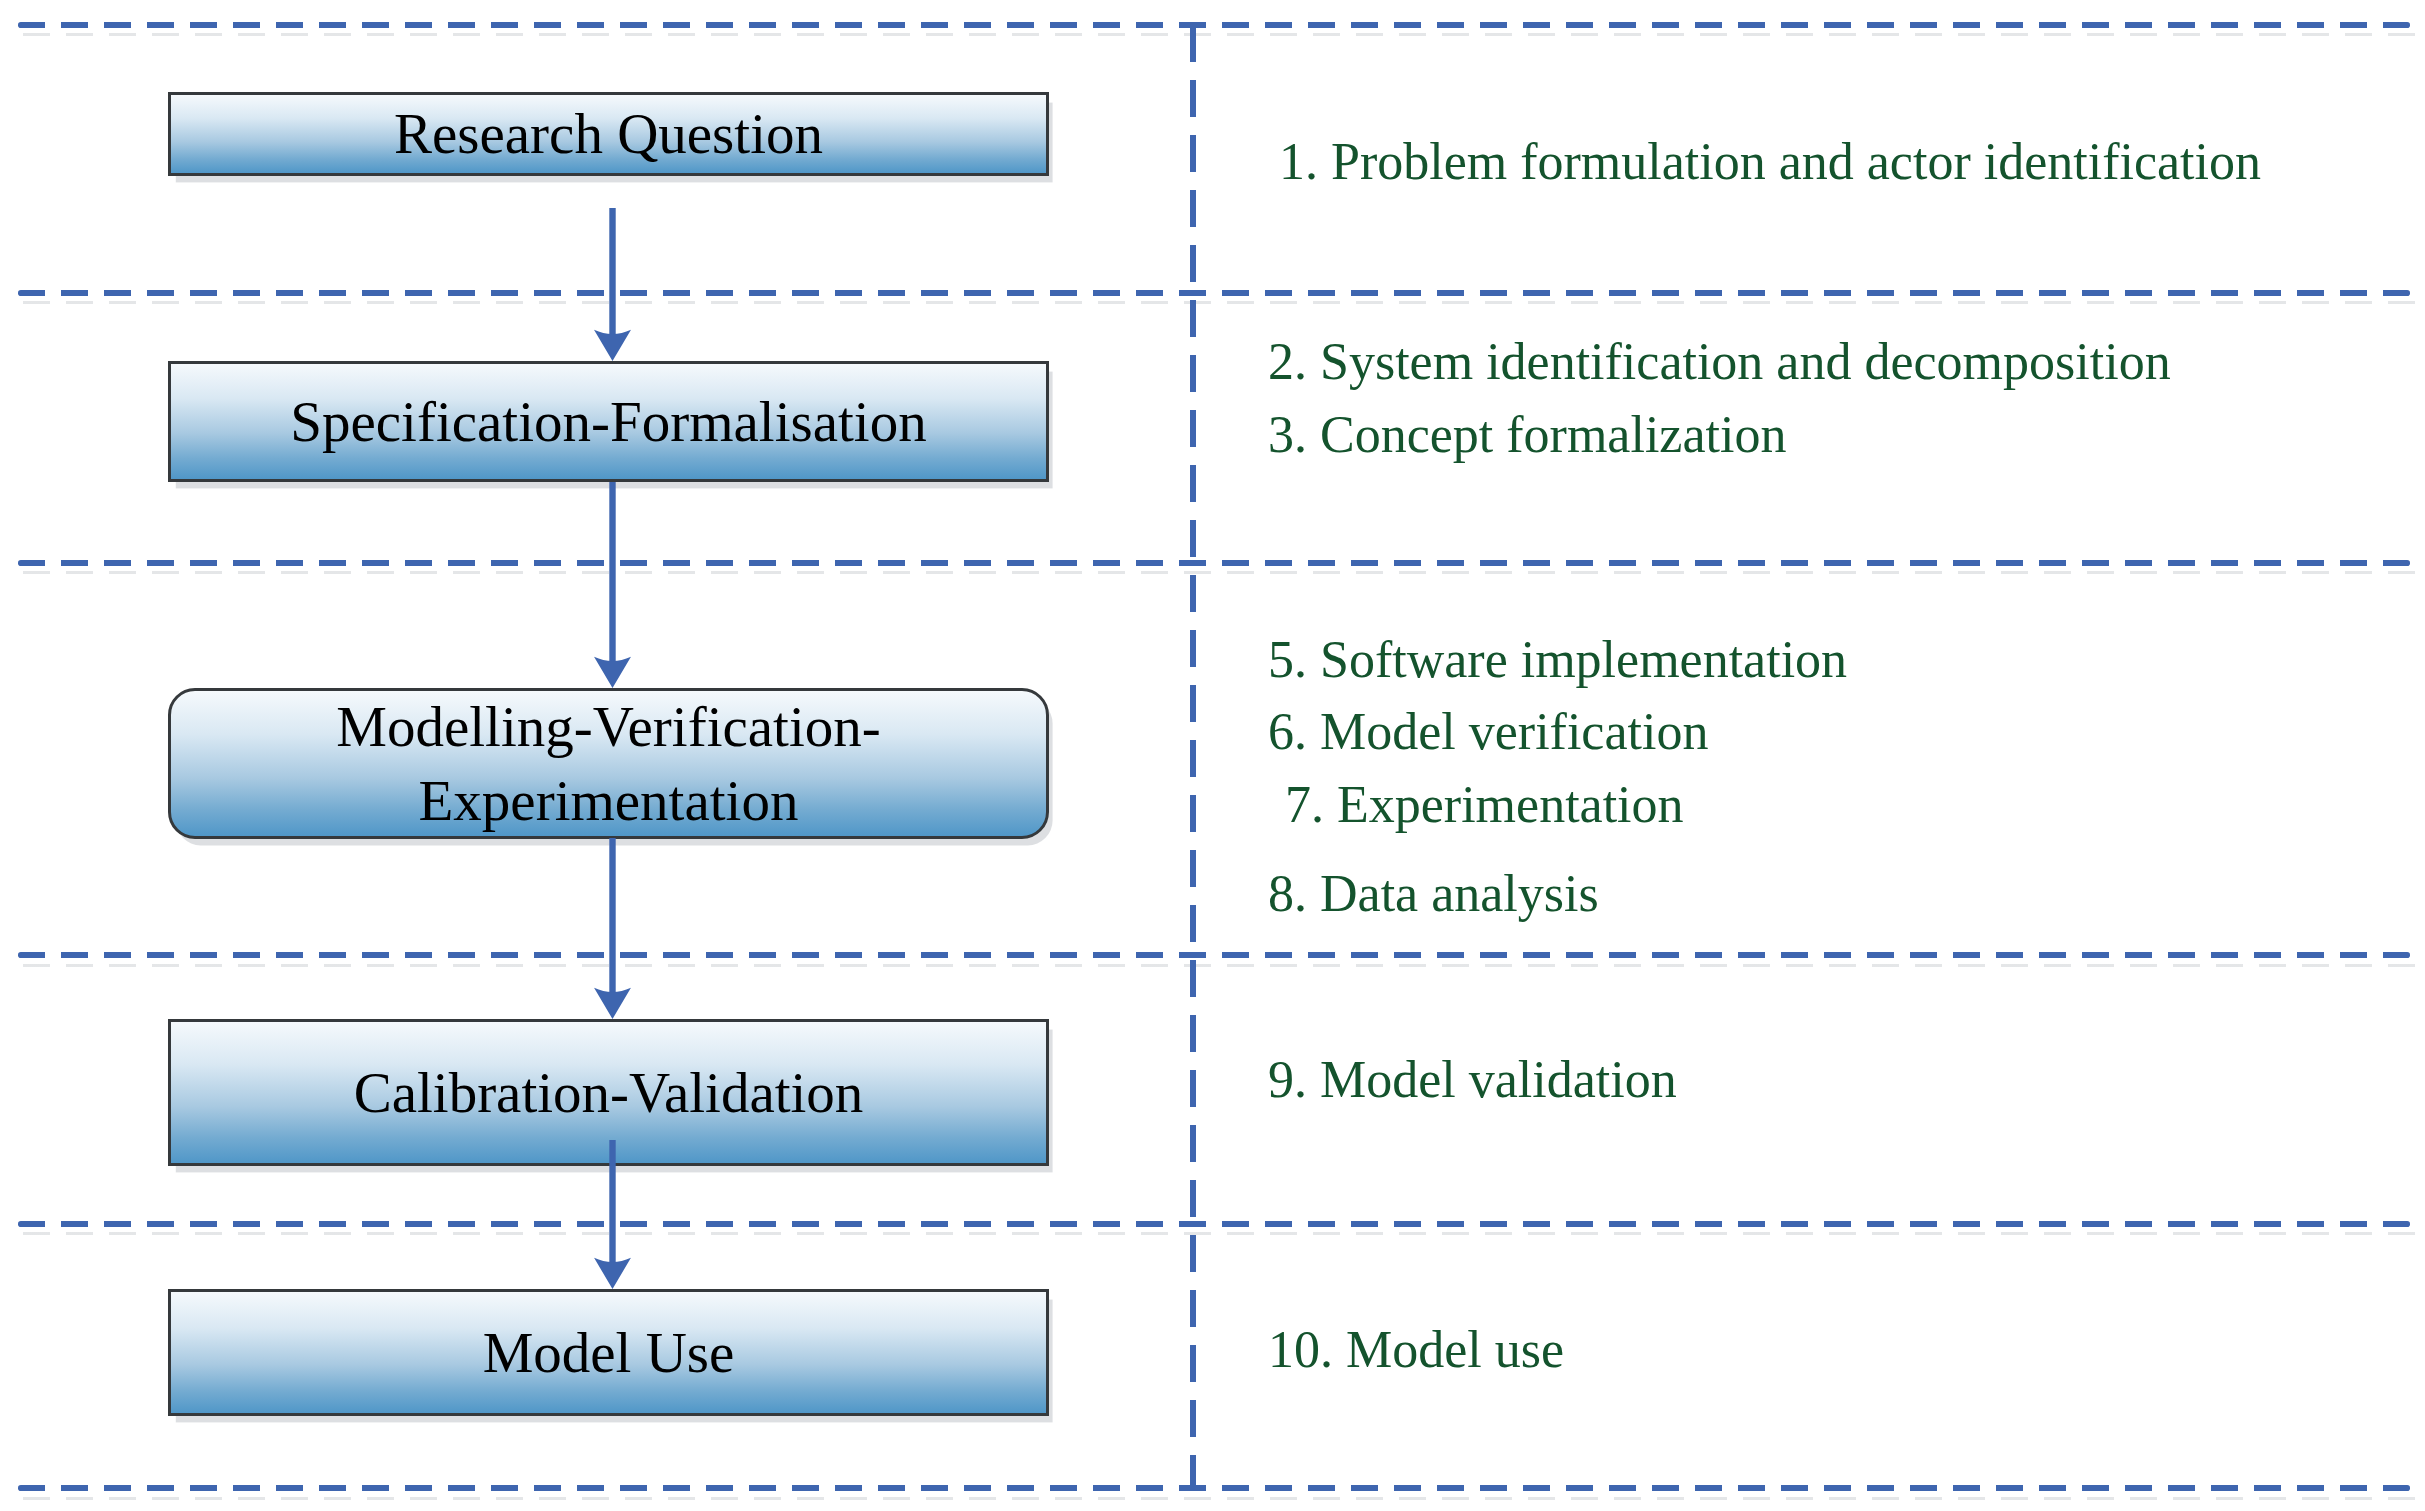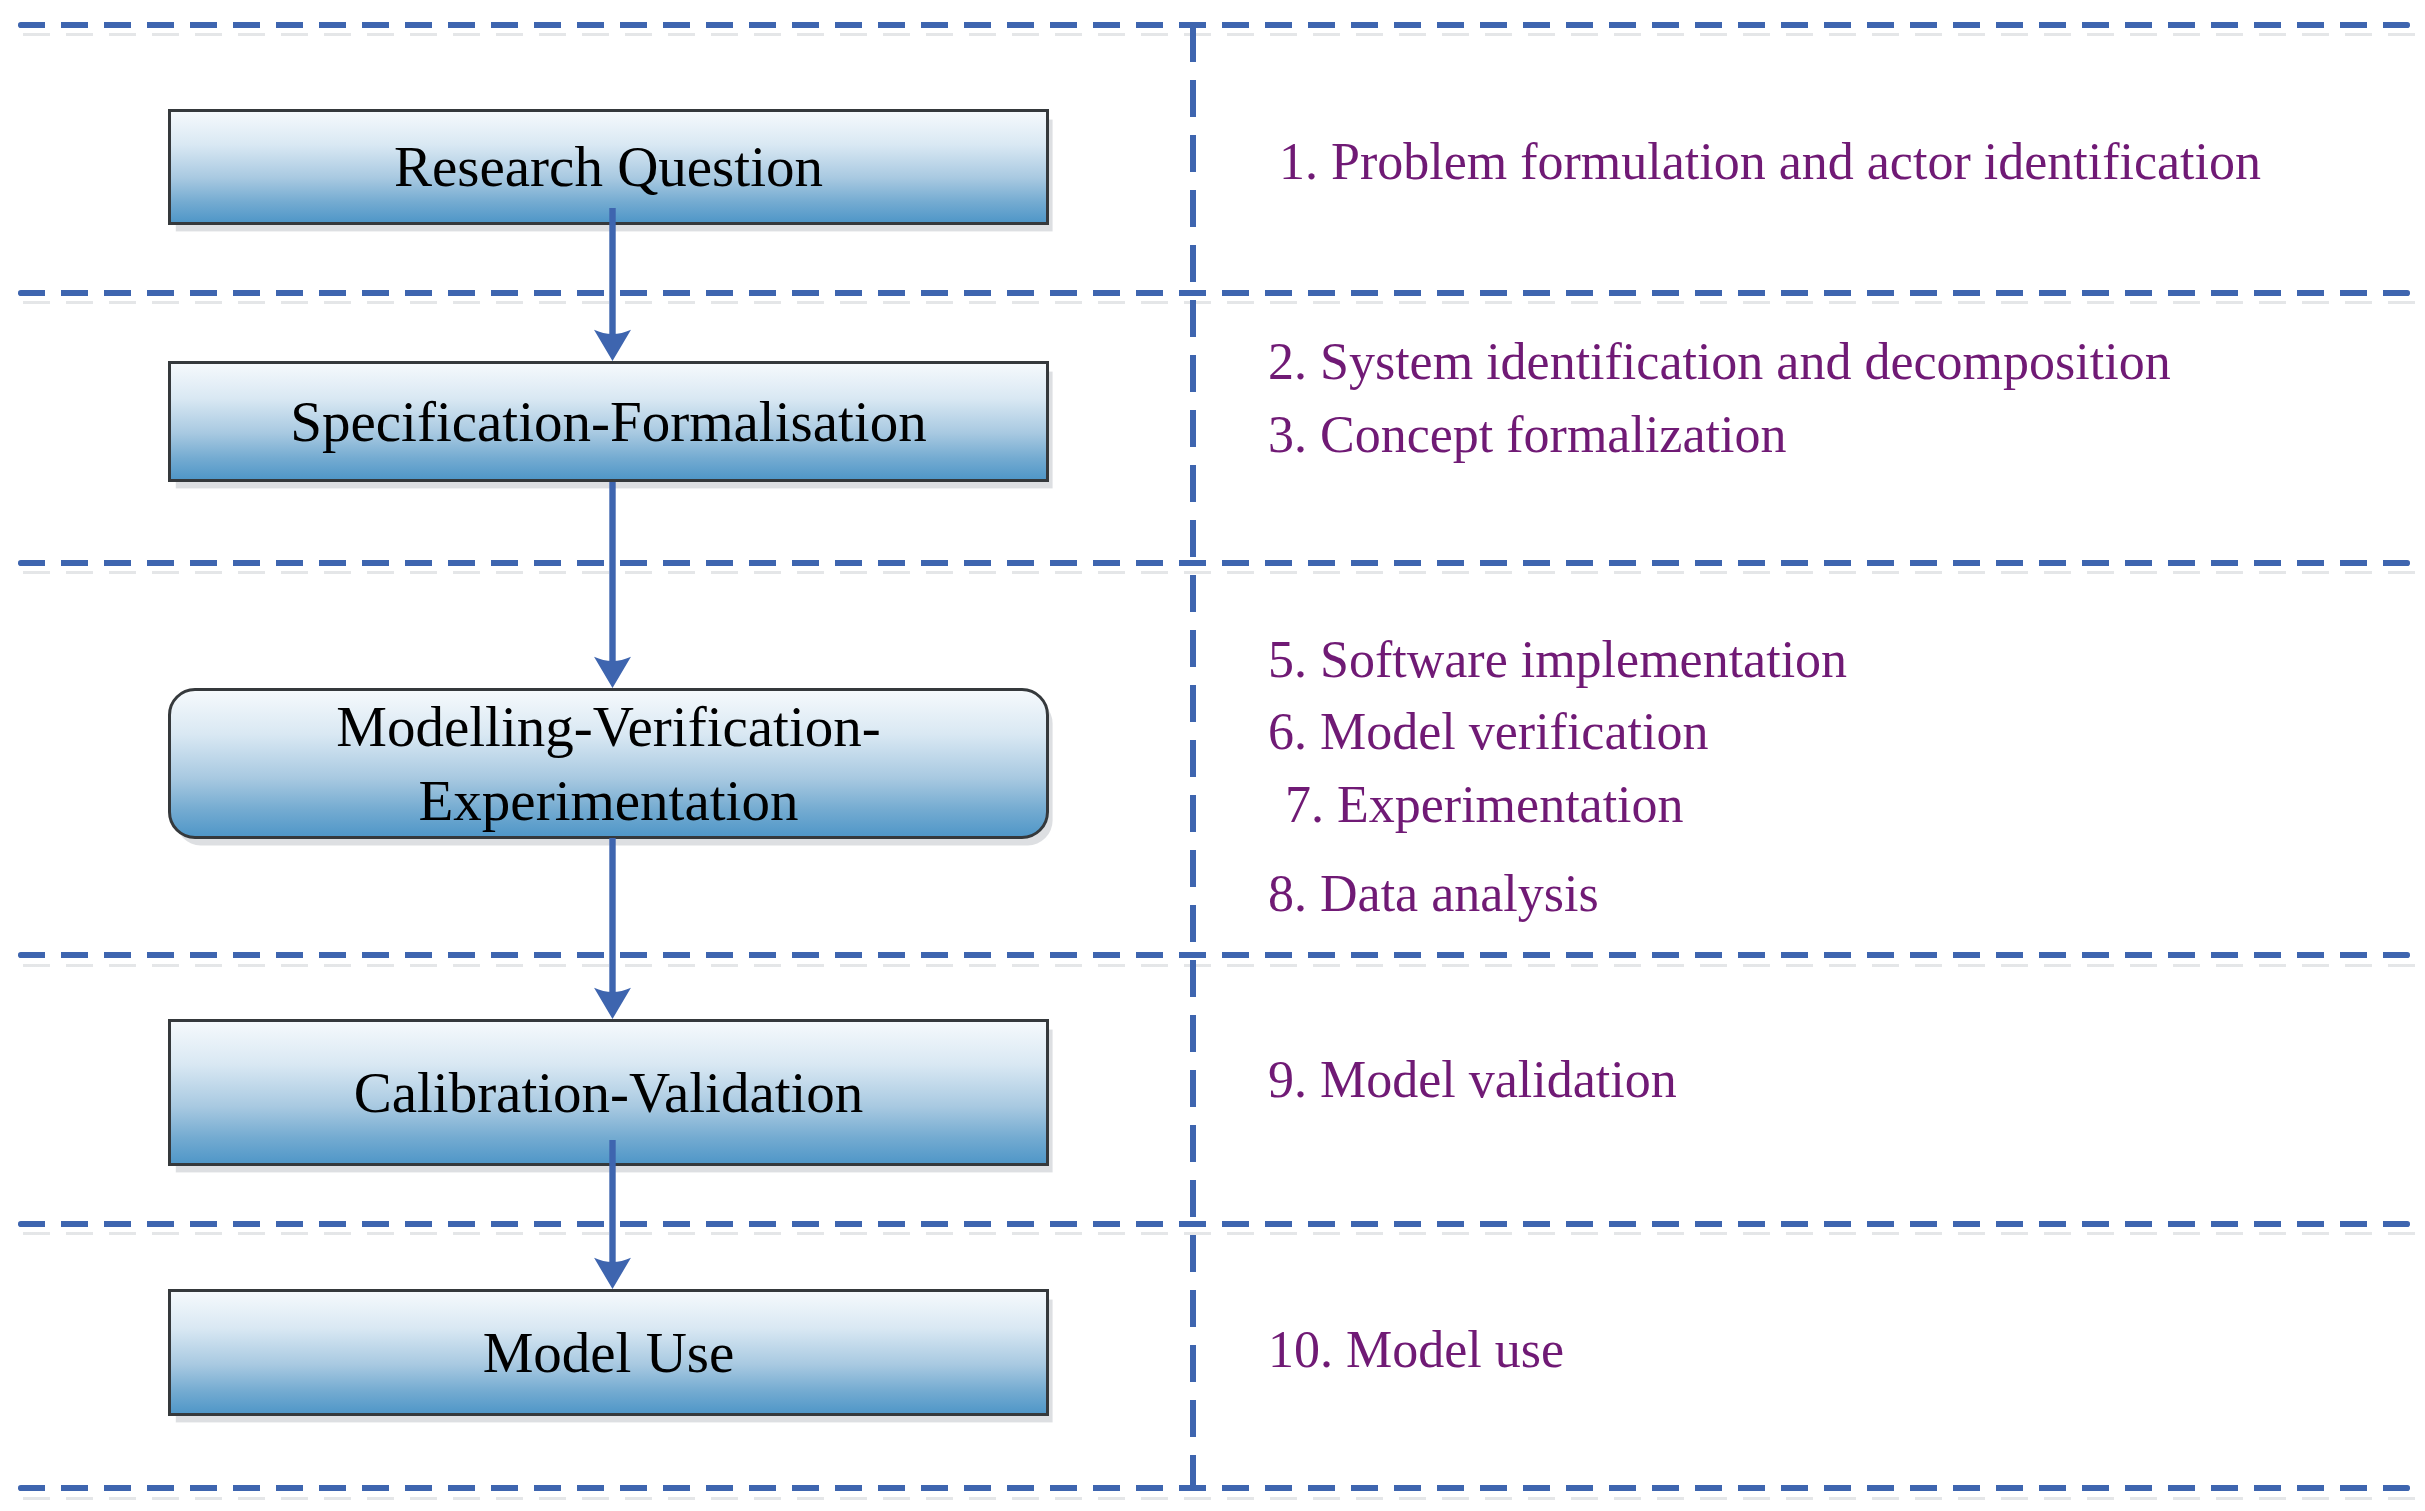--- a/index.html
+++ b/index.html
@@ -37,37 +37,37 @@
       var(--box-grad-top) 0%,
       #d9e8f3 30%,
       var(--box-grad-mid) 60%,
       #74abd1 82%,
       var(--box-grad-bottom) 100%);
     box-shadow:5.7px 8.5px 0 -2.1px rgba(170,176,182,.4);
     display:flex;flex-direction:column;align-items:center;justify-content:center;
     text-align:center;
     font-size:57px;line-height:74px;color:#000;
   }
-  .box-1{top:109px;height:116px;}
+  .box-1{top:92px;height:84px;}
   .box-2{top:361px;height:121px;}
   .box-3{top:688px;height:151px;border-radius:27px;}
   .box-4{top:1019px;height:147px;}
   .box-5{top:1289px;height:127px;}
   .box span{display:block;}
   
   .arrow{position:absolute;left:584px;width:57px;z-index:3;}
   .arrow .shaft,.arrow .head{fill:var(--accent-blue);}
   .arrow-1{top:208px;}
   .arrow-2{top:482px;}
   .arrow-3{top:838px;}
   .arrow-4{top:1140px;}
   
   .step{
     position:absolute;left:1268px;width:1136px;height:74px;
-    font-size:52px;line-height:74px;white-space:nowrap;color:#701a75;
+    font-size:52px;line-height:74px;white-space:nowrap;color:#14532d;
   }
   .step-1{top:125px;left:1279px;}
   .step-2{top:325px;}
   .step-3{top:398px;}
   .step-4{top:470px;}
   .step-5{top:623px;}
   .step-6{top:695px;}
   .step-7{top:768px;margin-left:17px;}
   .step-8{top:857px;}
   .step-9{top:1043px;}

